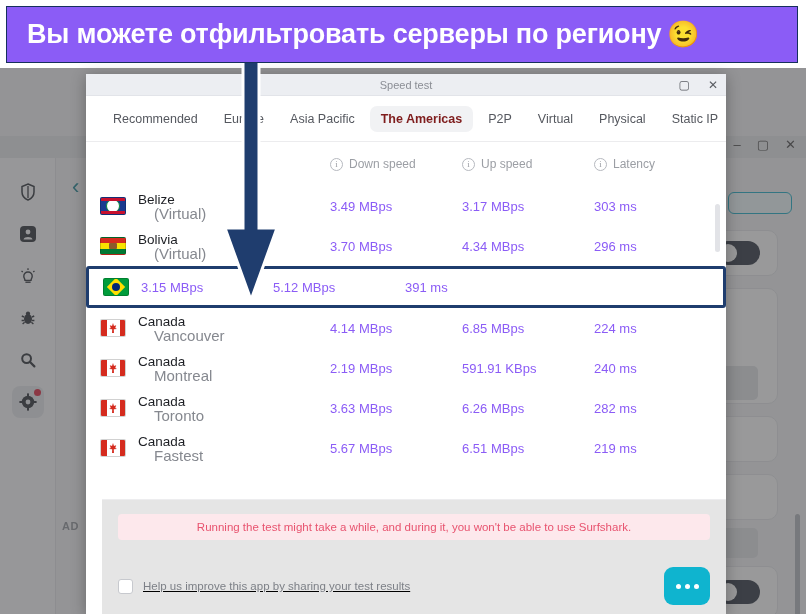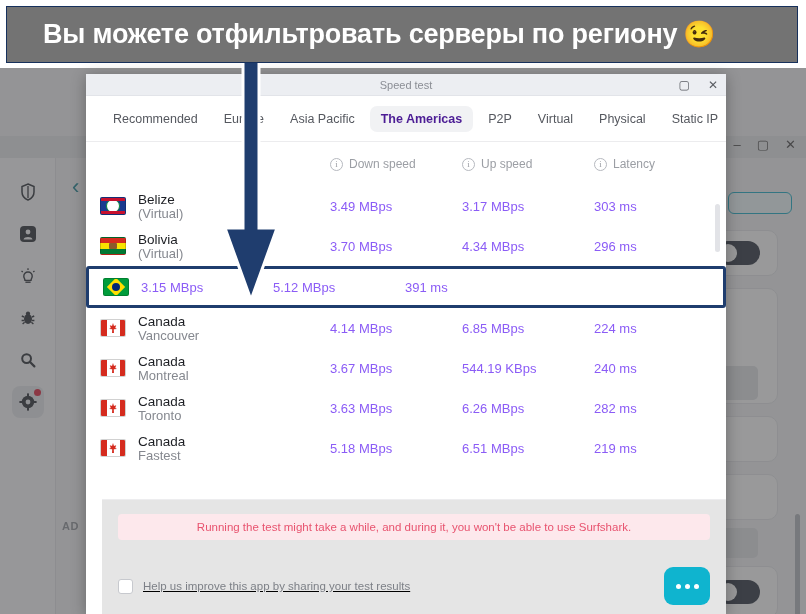--- a/index.html
+++ b/index.html
@@ -95,21 +95,21 @@
   
   .tabbar {
     height: 46px; flex: none; display: flex; align-items: center;
     padding: 0 16px; gap: 4px; border-bottom: 1px solid #ececee;
     background: #fff;
   }
   .tab {
     font-size: 12.5px; color: #55585f; padding: 6px 11px; border-radius: 7px;
     white-space: nowrap;
   }
-  .tab.active { background: #f1f2f4; color: #4c1d95; font-weight: bold; }
+  .tab.active { background: #f1f2f4; color: #7f1d1d; font-weight: bold; }
 
   
   .colhead {
     height: 44px; flex: none; display: flex; align-items: center;
     padding-left: 14px; font-size: 12px; color: #9b9ea4; background:#fff;
   }
   .colhead .namecol { width: 230px; }
   .colhead .c {
     width: 132px; display: flex; align-items: center; gap: 6px; justify-content: flex-start;
   }
@@ -132,21 +132,21 @@
     border: 3px solid #1f3d6e; border-radius: 3px;
     margin-left: 0; height: 42px;
   }
   .flag {
     width: 26px; height: 18px; border-radius: 2px; flex: none;
     border: 1px solid rgba(0,0,0,0.18); margin-right: 12px;
     position: relative; overflow: hidden;
   }
   .namewrap { width: 192px; flex: none; }
   .cname { font-size: 13.5px; color: #1d1f24; line-height: 15px; }
-  .csub { font-size: 13px; color: #85888f; line-height: 13px; }
+  .csub { font-size: 15px; color: #85888f; line-height: 13px; margin-left: 16px; }
   .cell { width: 132px; font-size: 13px; color: #8b5cf6; }
 
   
   .f-belize { background: #1a3a8f; }
   .f-belize::before {
     content:""; position:absolute; left:50%; top:50%; transform:translate(-50%,-50%);
     width:12px; height:12px; border-radius:50%; background:#fff;
     border: 1.5px solid #0b8a3a;
   }
   .f-belize::after {
@@ -203,22 +203,22 @@
     width: 46px; height: 38px; border-radius: 9px; background: #0fb4cf;
     display: flex; align-items: center; justify-content: center; gap: 4px;
     border: none;
   }
   .gobtn i { width: 5px; height: 5px; border-radius: 50%; background:#fff; display:block; }
 
   
   .arrow-wrap { position: absolute; left: 216px; top: 0; z-index: 30; pointer-events: none; }
   .banner {
     position: absolute; left: 6px; top: 6px; width: 792px; height: 57px;
-    background: #737373; border: 1px solid #16305c; z-index: 40;
-    display: flex; align-items: center; padding: 0 36px;
+    background: #8b5cf6; border: 1px solid #16305c; z-index: 40;
+    display: flex; align-items: center; padding: 0 20px;
   }
   .banner-text {
     color: #ffffff; font-size: 27px; font-weight: bold;
     white-space: nowrap; letter-spacing: -0.2px;
   }
   .banner-emoji { font-size: 26px; margin-left: 6px; }
   .top-strip { position:absolute; left:0; top:0; width: 806px; height: 6px; background:#ffffff; z-index: 45; }
 </style>
 </head>
 <body>
@@ -386,41 +386,41 @@
           <div class="cell">4.14 MBps</div>
           <div class="cell">6.85 MBps</div>
           <div class="cell">224 ms</div>
         </div>
         <div class="row">
           <span class="flag f-canada"></span>
           <div class="namewrap">
             <div class="cname">Canada</div>
             <div class="csub">Montreal</div>
           </div>
-          <div class="cell">3.67 MBps</div>
-          <div class="cell">544.19 KBps</div>
+          <div class="cell">2.19 MBps</div>
+          <div class="cell">591.91 KBps</div>
           <div class="cell">240 ms</div>
         </div>
         <div class="row">
           <span class="flag f-canada"></span>
           <div class="namewrap">
             <div class="cname">Canada</div>
             <div class="csub">Toronto</div>
           </div>
           <div class="cell">3.63 MBps</div>
           <div class="cell">6.26 MBps</div>
           <div class="cell">282 ms</div>
         </div>
         <div class="row">
           <span class="flag f-canada"></span>
           <div class="namewrap">
             <div class="cname">Canada</div>
             <div class="csub">Fastest</div>
           </div>
-          <div class="cell">5.18 MBps</div>
+          <div class="cell">5.67 MBps</div>
           <div class="cell">6.51 MBps</div>
           <div class="cell">219 ms</div>
         </div>
       </div>
 
     <div class="footer">
       <div class="warn">Running the test might take a while, and during it, you won't be able to use Surfshark.</div>
       <div class="footrow">
         <span class="checkbox"></span>
         <span class="checklabel">Help us improve this app by sharing your test results</span>

